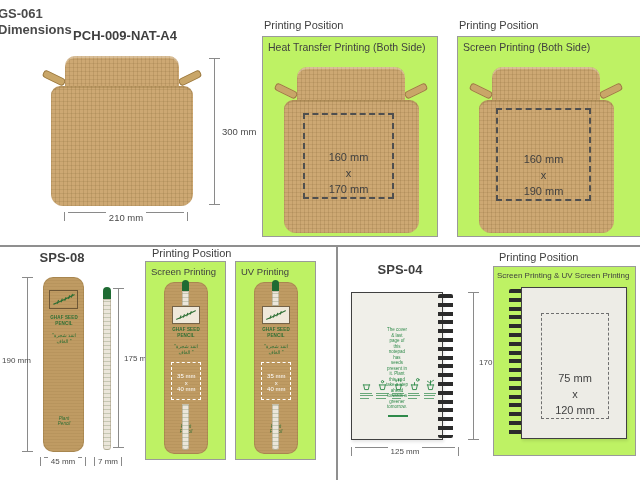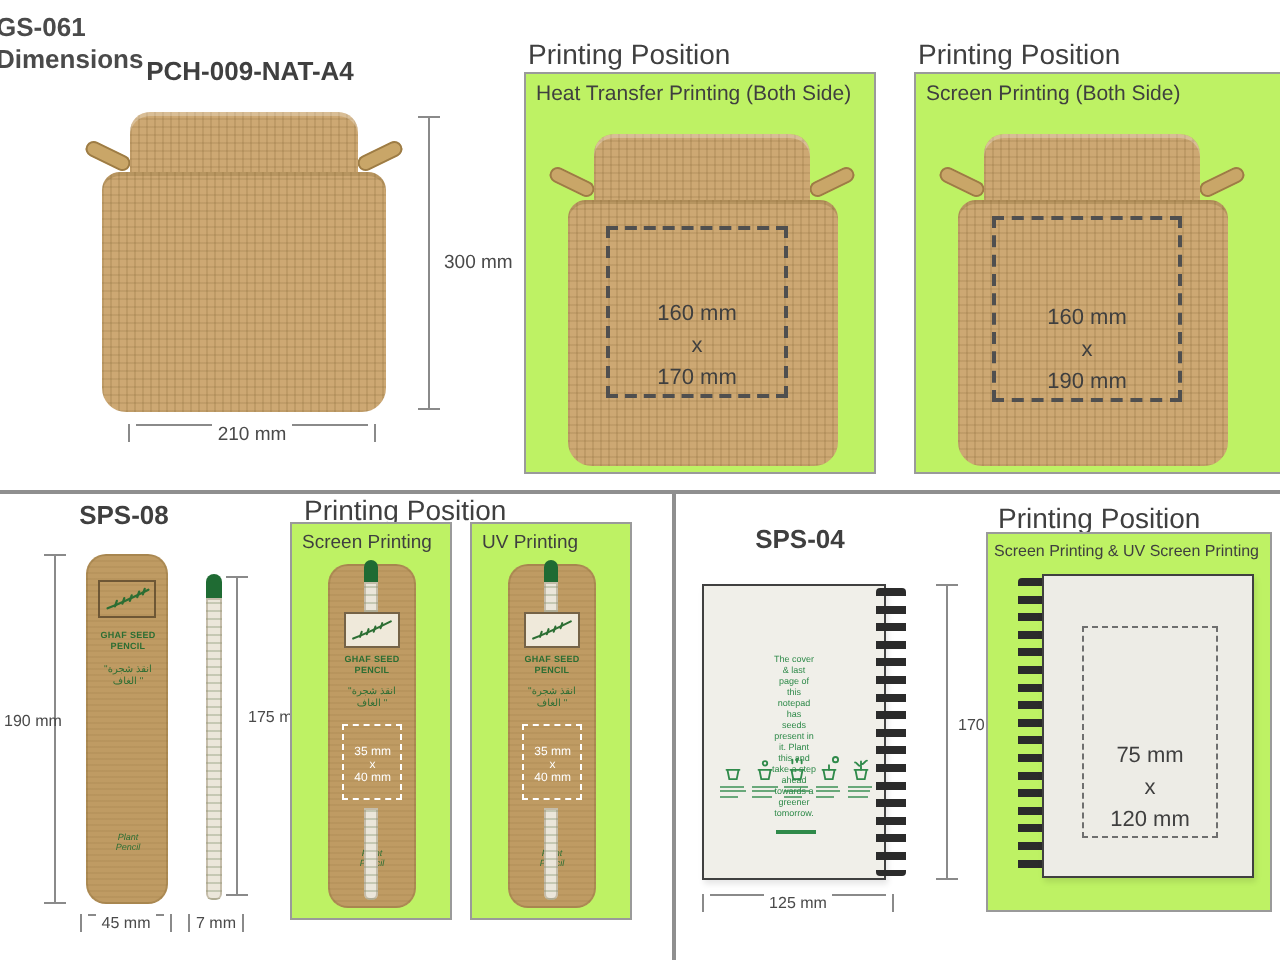--- a/index.html
+++ b/index.html
@@ -3,21 +3,21 @@
 <meta charset="utf-8">
 <style>
   html,body{margin:0;padding:0;background:#fff;}
   #canvas{position:relative;width:640px;height:480px;overflow:hidden;background:#fff;
           font-family:"Liberation Sans", sans-serif;color:#3f3f3f;}
   .abs{position:absolute;}
 
   
   .meta-code{font-size:13px;font-weight:bold;color:#4a4a4a;}
   .product-code{font-size:13px;font-weight:bold;color:#3f3f3f;text-align:center;}
-  .panel-label{font-size:14px;color:#3f3f3f;}
+  .panel-label{font-size:11px;color:#3f3f3f;}
   .panel-box{border:1.5px solid #9a9a9a;background:#bef264;box-sizing:border-box;}
   .panel-heading{font-size:10.5px;color:#3f3f3f;padding:4px 5px;}
   .panel-heading.small{font-size:8px;padding:4px 3px;}
   .dim-label{font-size:9.5px;color:#4a4a4a;white-space:nowrap;}
   .dim-label.sm{font-size:8px;}
 
   
   .dimv{width:1px;background:#8a8a8a;position:absolute;}
   .dimv::before,.dimv::after{content:"";position:absolute;left:-5px;width:11px;height:1px;background:#8a8a8a;}
   .dimv::before{top:0;}.dimv::after{bottom:0;}
@@ -332,21 +332,21 @@
           </div>
       </div>
     </div>
     <div class="abs" style="left:36px;top:122px;width:20px;height:2px;background:#2f8a4a;"></div>
   </div>
   <div class="spiral" style="left:438px;top:294px;height:144px;"></div>
 
   <div class="dimv" style="left:473px;top:292px;height:148px;"></div>
   <div class="abs dim-label sm" style="left:479px;top:358px;">170 mm</div>
 
-  <div class="dimh" style="left:351px;top:447px;width:96px;">
+  <div class="dimh" style="left:351px;top:447px;width:108px;">
     <span class="seg"></span>
     <span class="dim-label sm">125 mm</span>
     <span class="seg"></span>
   </div>
 
   <div class="abs panel-label" style="left:499px;top:251px;">Printing Position</div>
   <div class="abs panel-box" style="left:493px;top:266px;width:143px;height:190px;">
     <div class="panel-heading small">Screen Printing &amp; UV Screen Printing</div>
     <div class="spiral" style="left:15px;top:22px;height:148px;"></div>
     <div class="paper" style="left:27px;top:20px;width:106px;height:152px;background:#edece6;">

